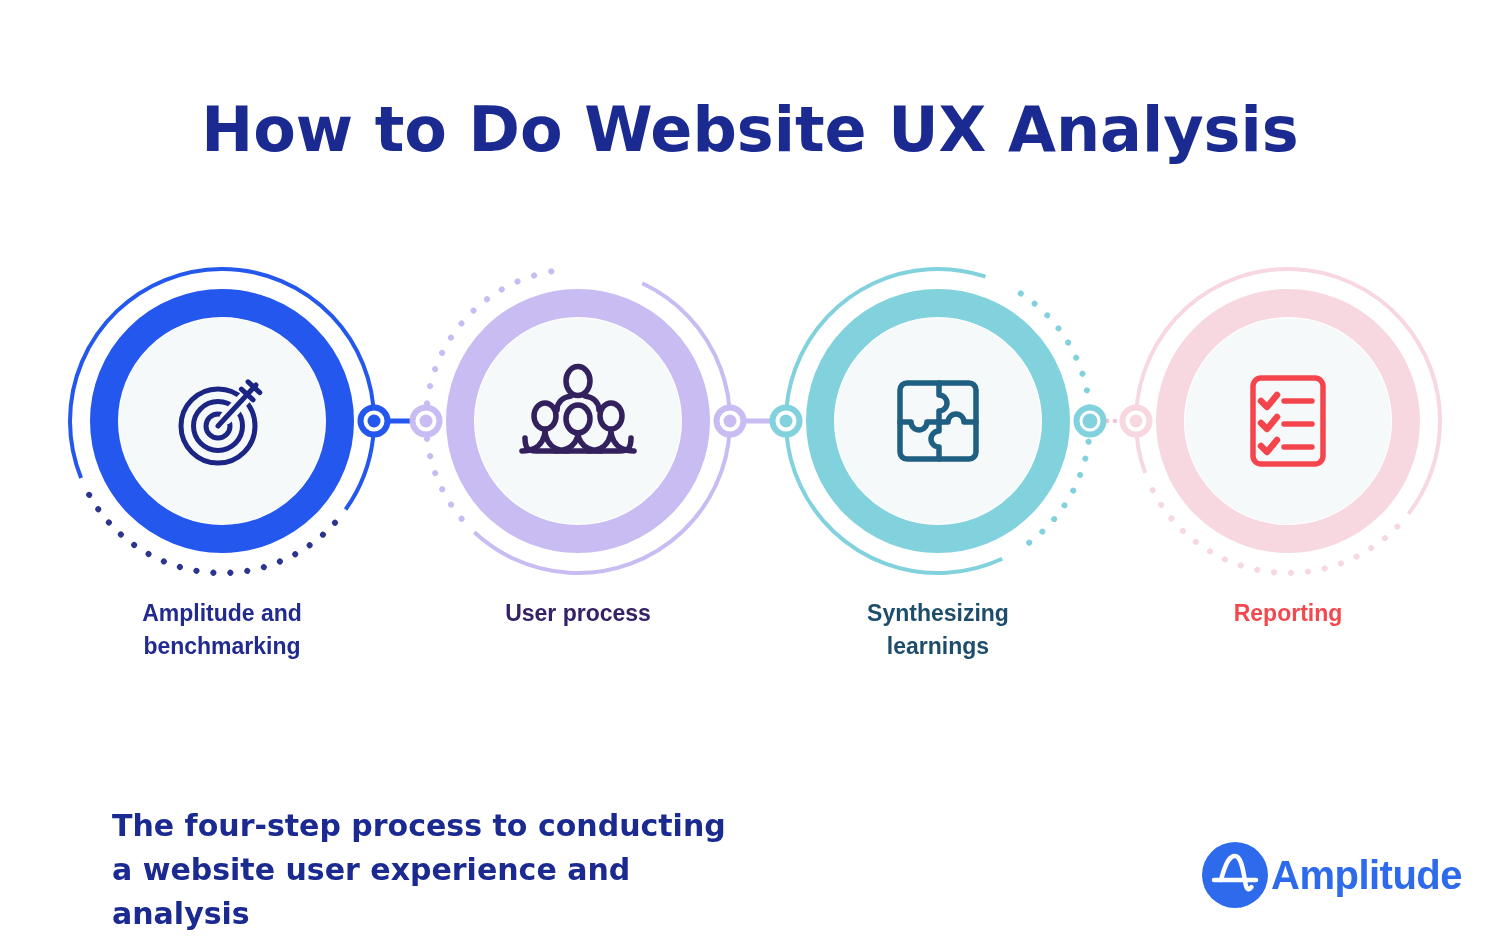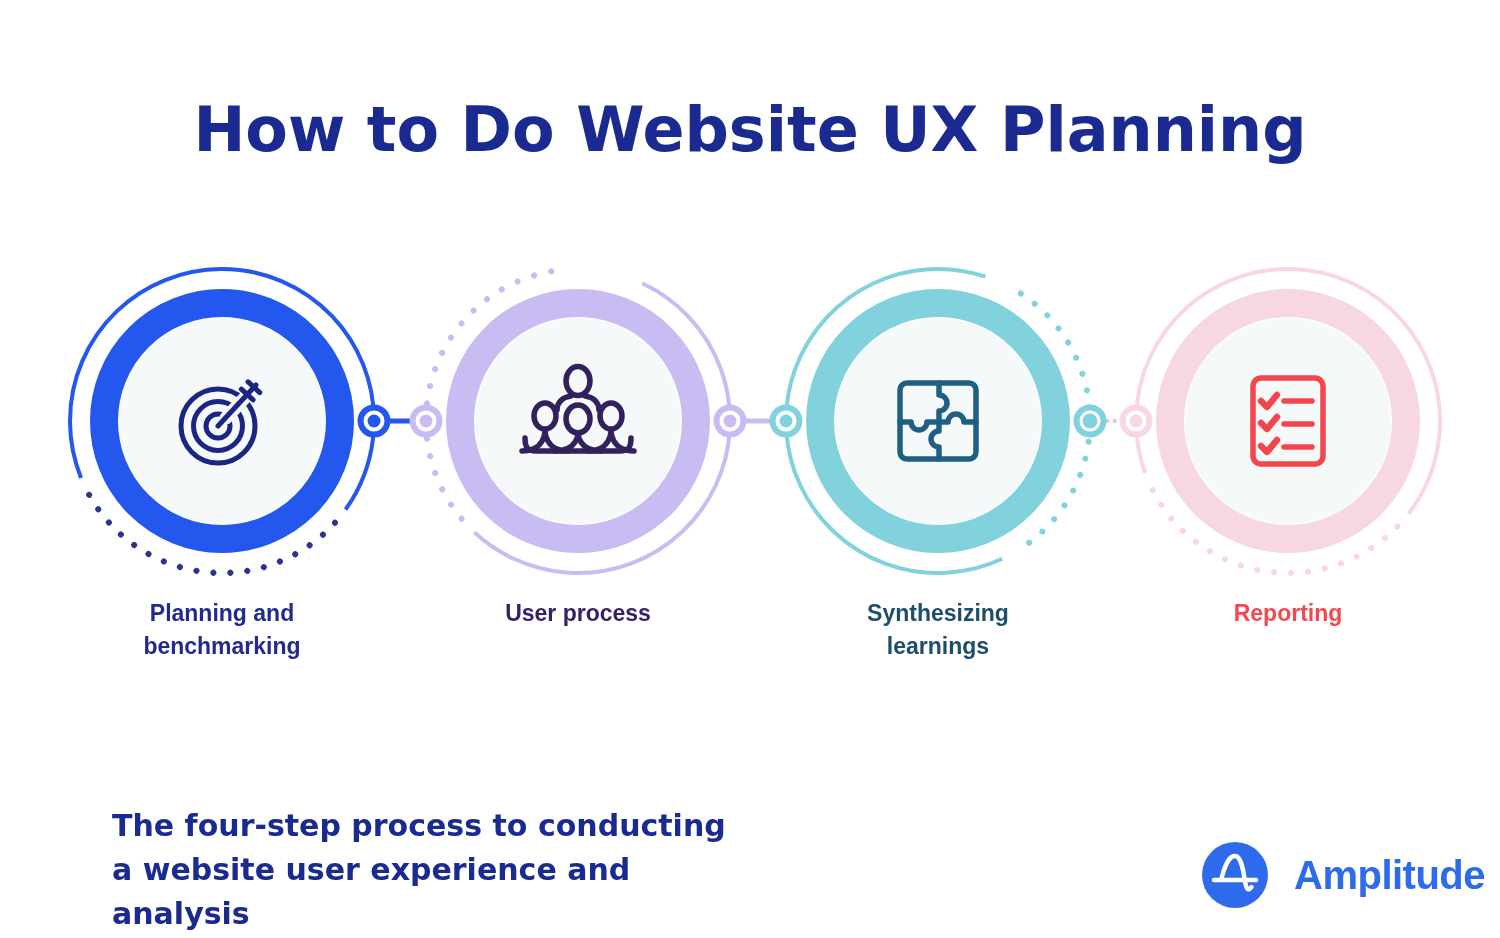--- a/index.html
+++ b/index.html
@@ -26,30 +26,30 @@
   .l2{left:408px;color:#352165;}
   .l3{left:768px;color:#1D4D6B;}
   .l4{left:1118px;color:#F4484F;}
   .caption{
     position:absolute;top:804px;left:112px;width:650px;
     text-align:left;font-family:"DejaVu Sans",sans-serif;
     font-weight:600;font-size:30px;line-height:44px;color:#1B2A91;white-space:pre-line;
   }
   .logo{
     position:absolute;top:842px;left:1202px;height:66px;
-    display:flex;align-items:center;gap:26px;
+    display:flex;align-items:center;gap:3px;
   }
   .logo-text{
     font-weight:700;font-size:40px;color:#2D6AEC;letter-spacing:-0.5px;
   }
 </style>
 </head>
 <body>
 
-<h1 class="page-title">How to Do Website UX Planning</h1>
+<h1 class="page-title">How to Do Website UX Analysis</h1>
 
 <div class="diagram">
 
   <svg class="connectors" width="1500" height="450" viewBox="0 0 1500 450">
     <line x1="374" y1="170" x2="426" y2="170" stroke="#2457ED" stroke-width="5"></line>
     <line x1="730" y1="170" x2="786" y2="170" stroke="#C8BCF2" stroke-width="5"></line>
     <line x1="1092" y1="170" x2="1136" y2="170" stroke="#F5C3CF" stroke-width="4.5" stroke-linecap="round" stroke-dasharray="0.1 7.5"></line>
   </svg>
 
   <div class="step s1">
@@ -142,21 +142,21 @@
         <path d="M -27,25 L -21,31 L -11,19" stroke-width="6.5"></path>
         <line x1="-4" y1="26" x2="24" y2="26" stroke-width="5.5"></line>
       </g>
       <g transform="translate(-152,0)">
         <circle r="13.5" fill="#ffffff" stroke="#F7D8E0" stroke-width="6"></circle>
         <circle r="6.5" fill="#F7D8E0"></circle>
       </g>
     </svg>
   </div>
 
-  <div class="step-label l1">Planning and
+  <div class="step-label l1">Amplitude and
 benchmarking</div>
   <div class="step-label l2">User process</div>
   <div class="step-label l4">Reporting</div>
   <div class="step-label l3">Synthesizing
 learnings</div>
 </div>
 
 <div class="caption">The four-step process to conducting
 a website user experience and analysis</div>
 

